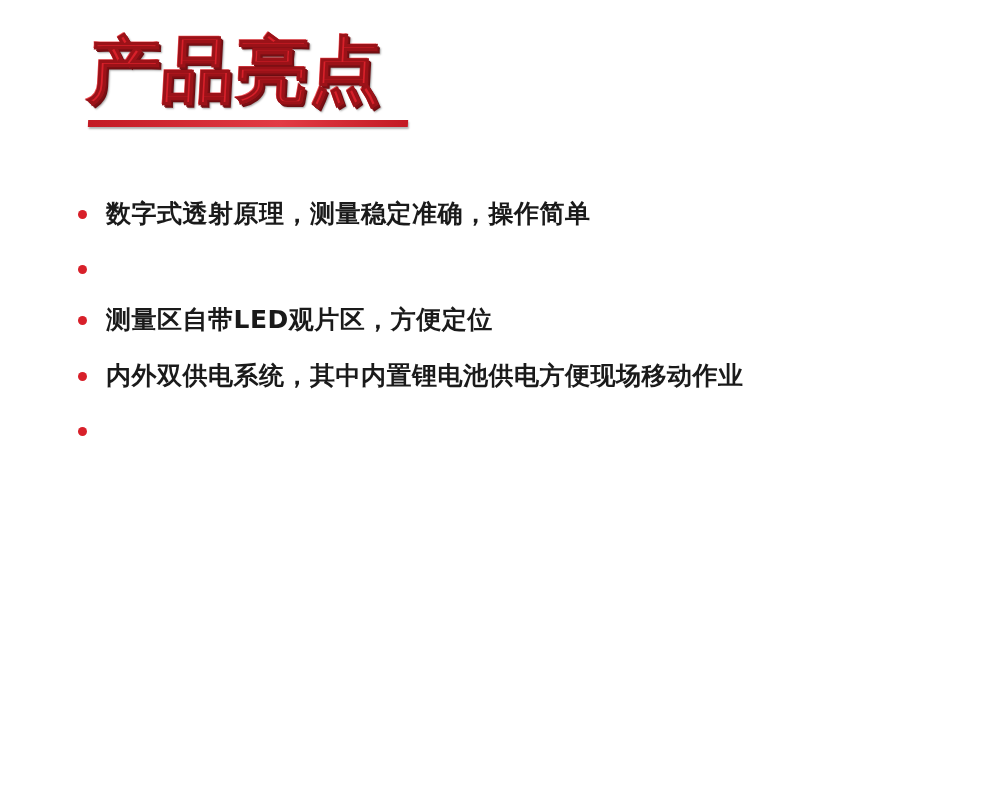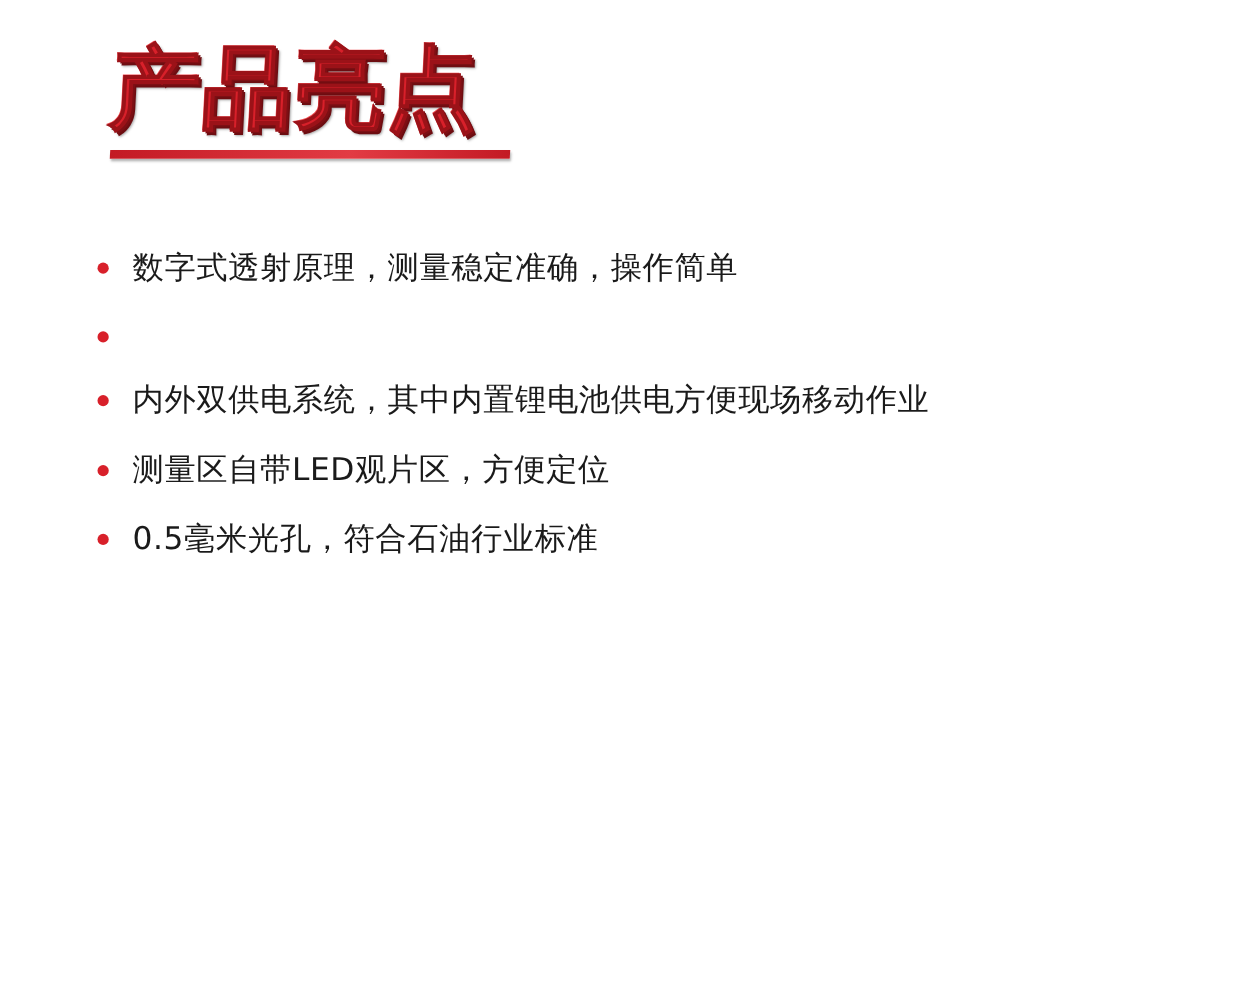--- a/index.html
+++ b/index.html
@@ -74,20 +74,21 @@
     margin-top: 14px;
     margin-right: 19px;
   }
   .bullet-text {
     font-size: 25px;
     line-height: 1.45;
     color: #1a1a1a;
     font-family: "DejaVu Sans", "Liberation Sans", sans-serif;
     letter-spacing: 0.5px;
     white-space: nowrap;
+    font-weight: bold;
   }
 </style>
 </head>
 <body>
 
 <div class="slide">
 
   <div class="title-block">
     <div class="title-text">产品亮点</div>
     <div class="title-underline"></div>
@@ -100,29 +101,28 @@
       <span class="bullet-text">数字式透射原理，测量稳定准确，操作简单</span>
     </div>
 
     <div class="bullet-item">
       <span class="bullet-dot"></span>
     </div>
 
 
     <div class="bullet-item">
       <span class="bullet-dot"></span>
-      <span class="bullet-text">内外双供电系统，其中内置锂电池供电方便现场移动作业</span>
+      <span class="bullet-text">测量区自带LED观片区，方便定位</span>
     </div>
 
     <div class="bullet-item">
       <span class="bullet-dot"></span>
-      <span class="bullet-text">测量区自带LED观片区，方便定位</span>
+      <span class="bullet-text">内外双供电系统，其中内置锂电池供电方便现场移动作业</span>
     </div>
 
 
 
     <div class="bullet-item">
       <span class="bullet-dot"></span>
-      <span class="bullet-text">0.5毫米光孔，符合石油行业标准</span>
     </div>
 
   </div>
 </div>
 
 </body></html>

